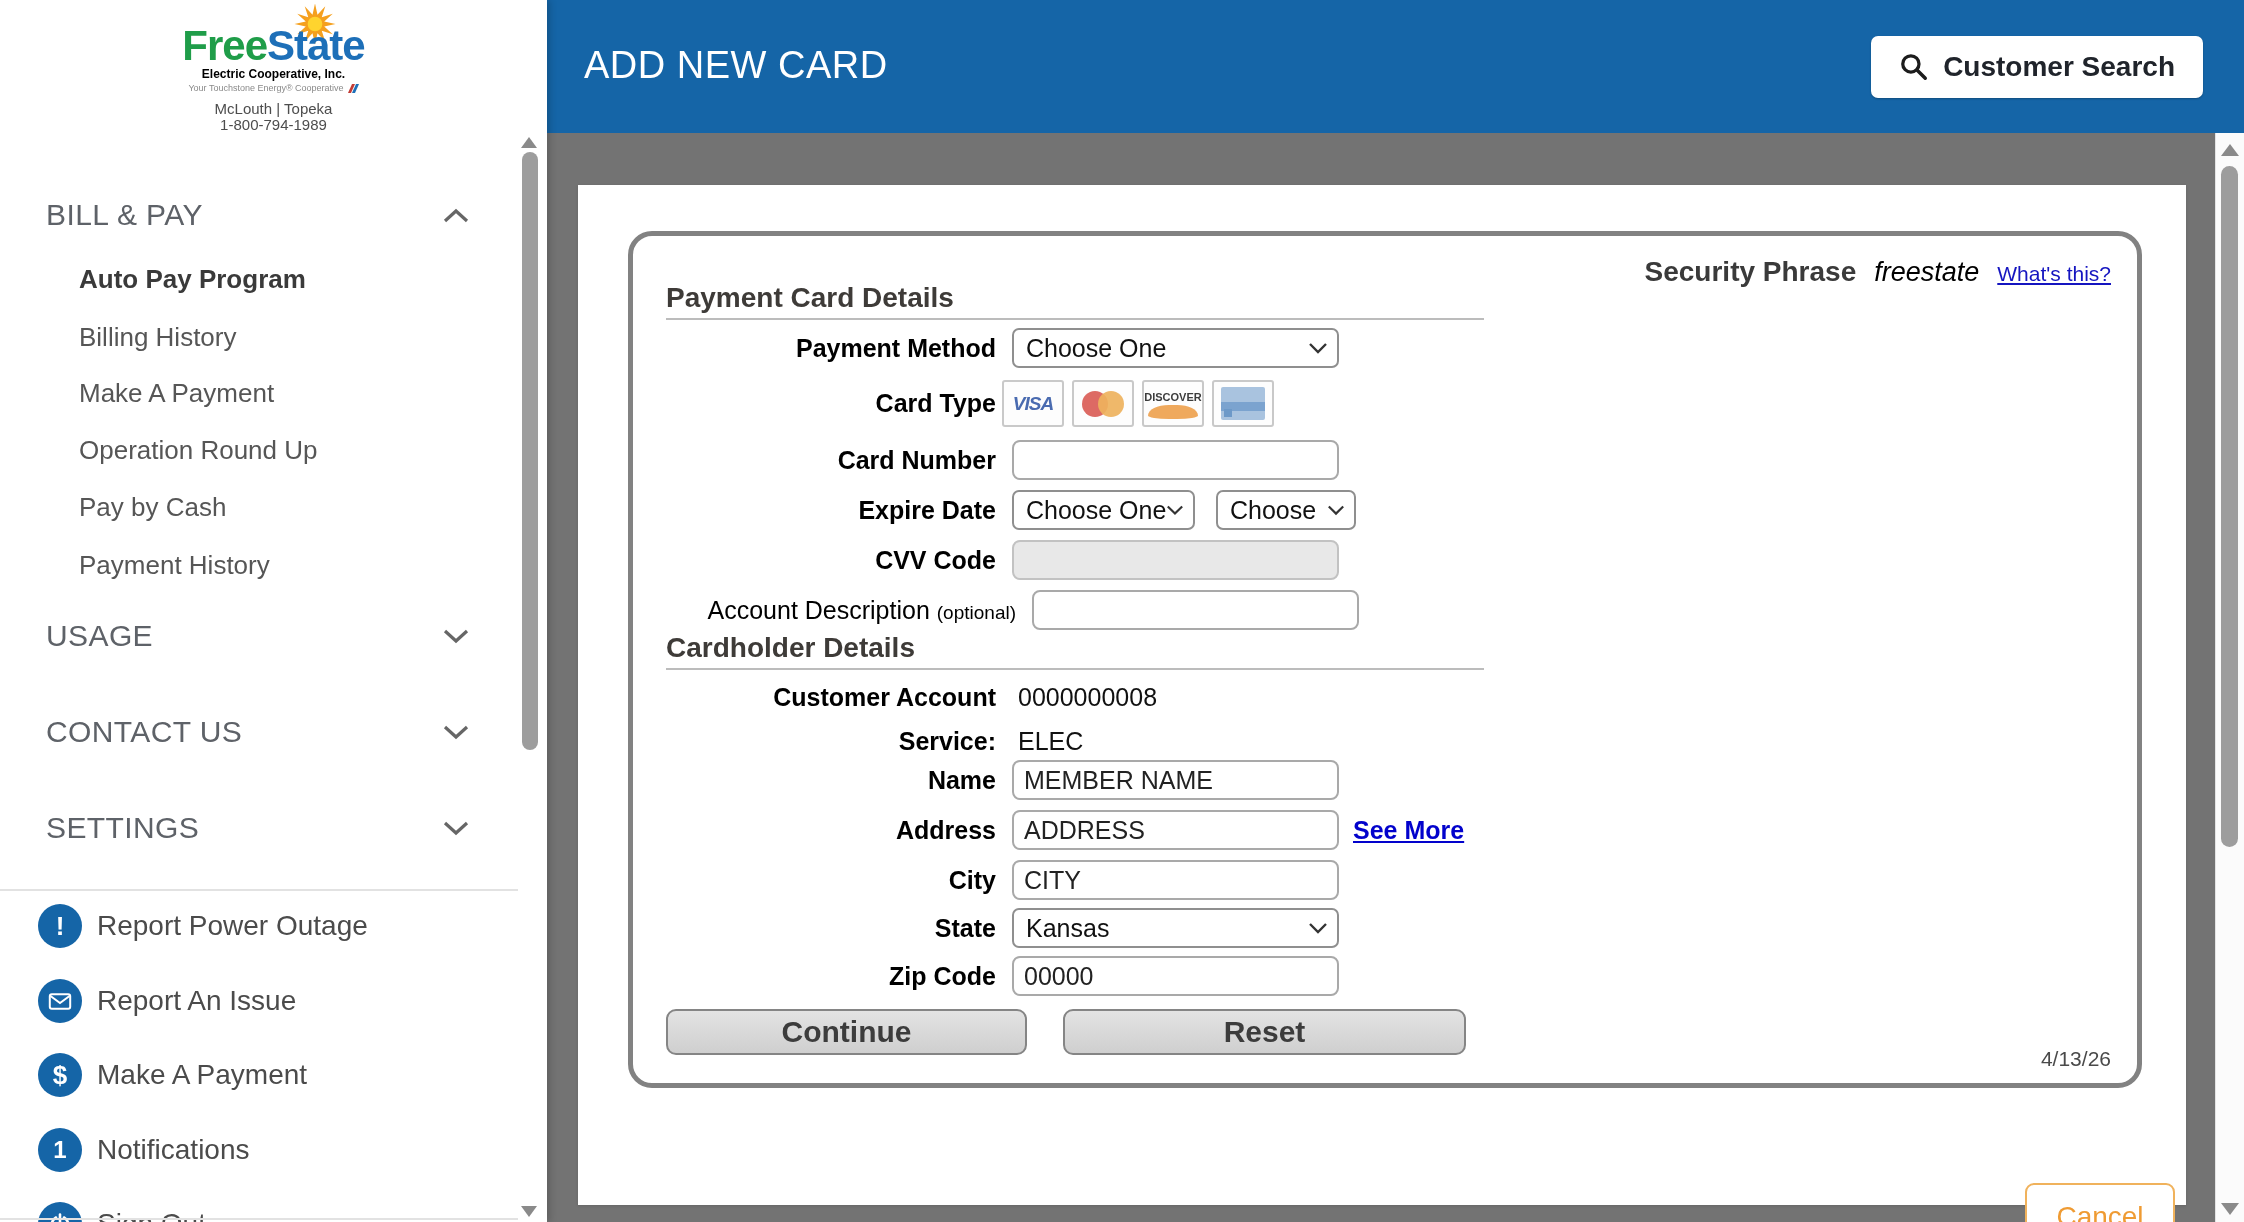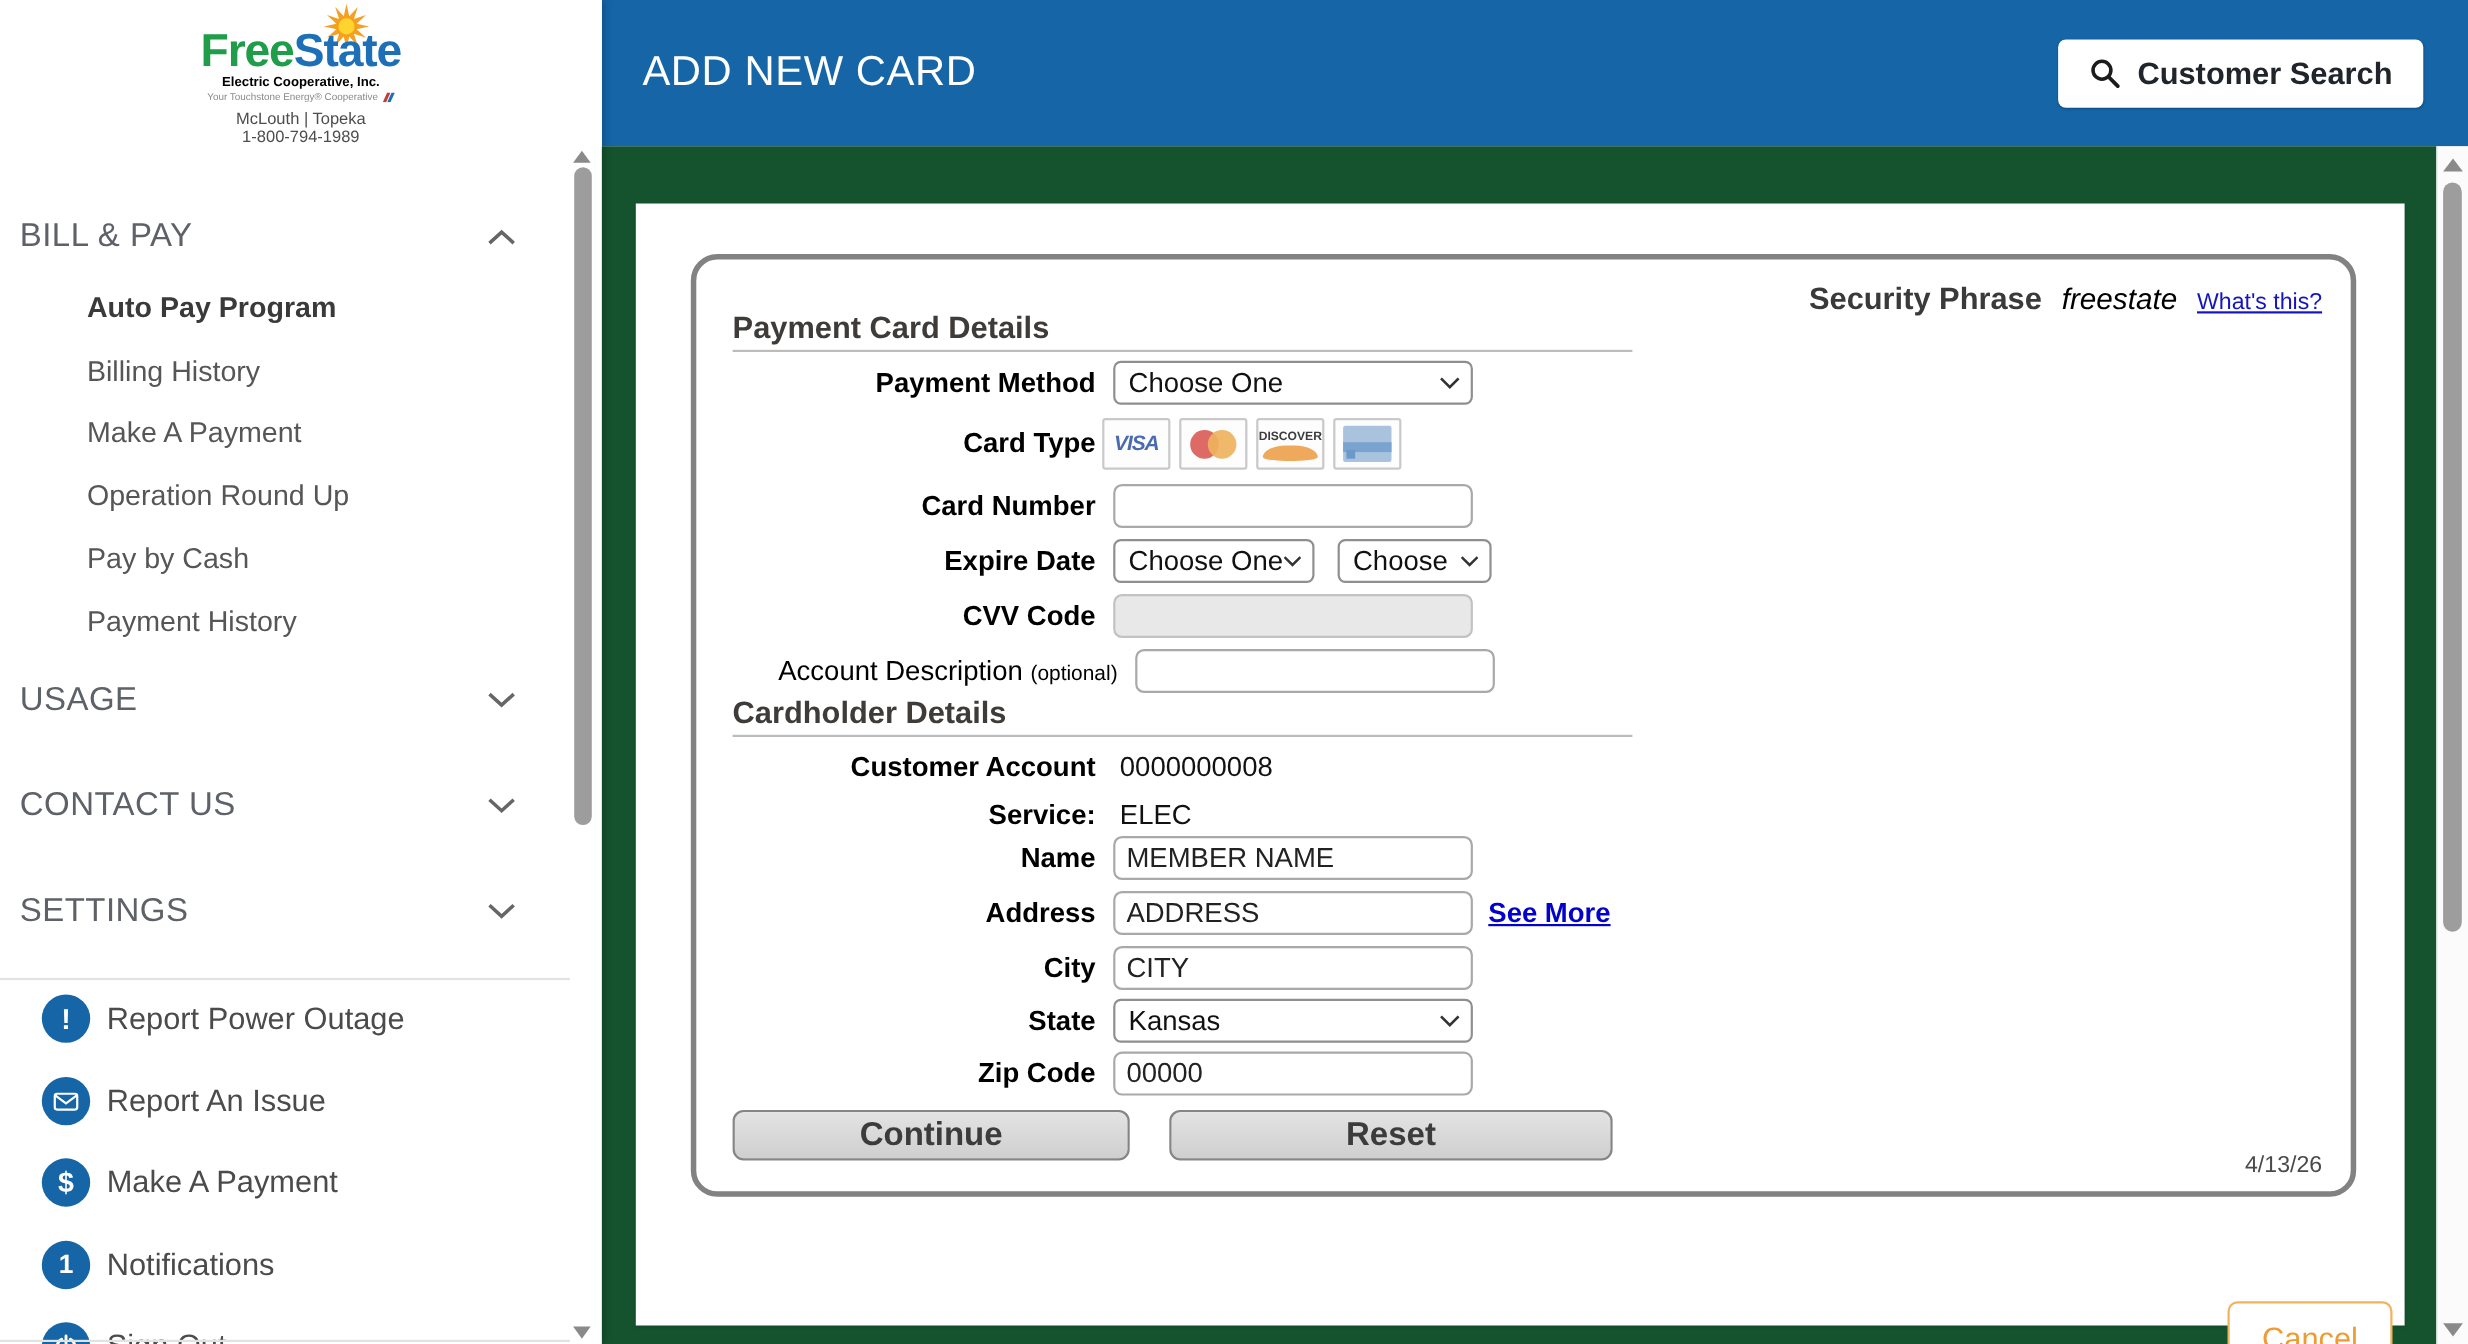--- a/index.html
+++ b/index.html
@@ -19,39 +19,39 @@
   .logo-name .p1{color:#1f9d49;}
   .logo-name .p2{color:#1d6fb8;}
   .sun{position:absolute;left:288px;top:2px;z-index:1;}
   .logo-sub{font-size:12px;line-height:17px;font-weight:bold;color:#000000;z-index:2;position:relative;}
   .logo-tag{font-size:9px;line-height:11px;color:#8a8a8a;display:flex;justify-content:center;align-items:center;gap:4px;}
   .logo-loc{font-size:15px;line-height:17px;color:#4d4d4d;margin-top:6px;}
   .logo-phone{font-size:15px;line-height:16px;color:#4d4d4d;}
 
   .menu{position:absolute;left:0;top:133px;width:518px;bottom:0;background:#fff;}
   .msec{position:absolute;left:0;width:518px;height:44px;display:flex;align-items:center;cursor:pointer;}
-  .msec .mlabel{margin-left:18px;font-size:30px;color:#5e6268;letter-spacing:.4px;flex:1;}
+  .msec .mlabel{margin-left:46px;font-size:30px;color:#5e6268;letter-spacing:.4px;flex:1;}
   .msec .chev{margin-right:48px;}
   .msub{position:absolute;left:79px;width:420px;height:38px;display:flex;align-items:center;font-size:26px;color:#565656;cursor:pointer;}
   .msub.active{font-weight:bold;color:#3a3a3a;}
   .mdivider{position:absolute;left:0;width:518px;height:0;border-top:2px solid #e2e2e2;}
   .qlink{position:absolute;left:0;width:518px;height:56px;display:flex;align-items:center;cursor:pointer;}
   .qicon{width:44px;height:44px;margin-left:38px;border-radius:50%;background:#1565a7;display:flex;align-items:center;justify-content:center;flex:none;}
   .qicon .glyph{color:#fff;font-weight:bold;font-size:26px;line-height:1;}
   .qlink .qlabel{margin-left:15px;font-size:28px;color:#4b4b4b;}
 
   
   .sb-thumb{position:absolute;background:#9d9d9d;border-radius:9px;}
   .tri{position:absolute;width:0;height:0;}
   .tri.up{border-left:9px solid transparent;border-right:9px solid transparent;border-bottom:12px solid #8a8a8a;}
   .tri.down{border-left:9px solid transparent;border-right:9px solid transparent;border-top:12px solid #8a8a8a;}
   .main-sb-track{position:absolute;left:2215px;top:133px;width:29px;height:1089px;background:#fbfbfb;border-left:1px solid #e3e3e3;}
 
   
-  .content{position:absolute;left:547px;top:133px;width:1668px;height:1089px;background:#14532d;}
+  .content{position:absolute;left:547px;top:133px;width:1668px;height:1089px;background:#737373;}
   .card{position:absolute;left:31px;top:52px;width:1608px;height:1020px;background:#ffffff;box-shadow:0 1px 3px rgba(0,0,0,.12);}
   .formbox{position:absolute;left:50px;top:46px;width:1514px;height:857px;border:5px solid #828282;border-radius:24px;background:#fff;box-sizing:border-box;}
 
   .sec-row{position:absolute;top:20px;right:26px;display:flex;align-items:baseline;gap:18px;}
   .sec-label{font-size:28px;font-weight:bold;color:#3a3a3a;}
   .sec-value{font-size:27px;font-style:italic;color:#000;}
   .sec-link{font-size:21px;color:#1515c0;text-decoration:underline;cursor:pointer;}
 
   .fh{position:absolute;left:33px;margin:0;font-size:28px;font-weight:bold;color:#3e3b38;}
   .fh-line{position:absolute;left:33px;width:818px;height:0;border-top:2px solid #bcbcbc;}

